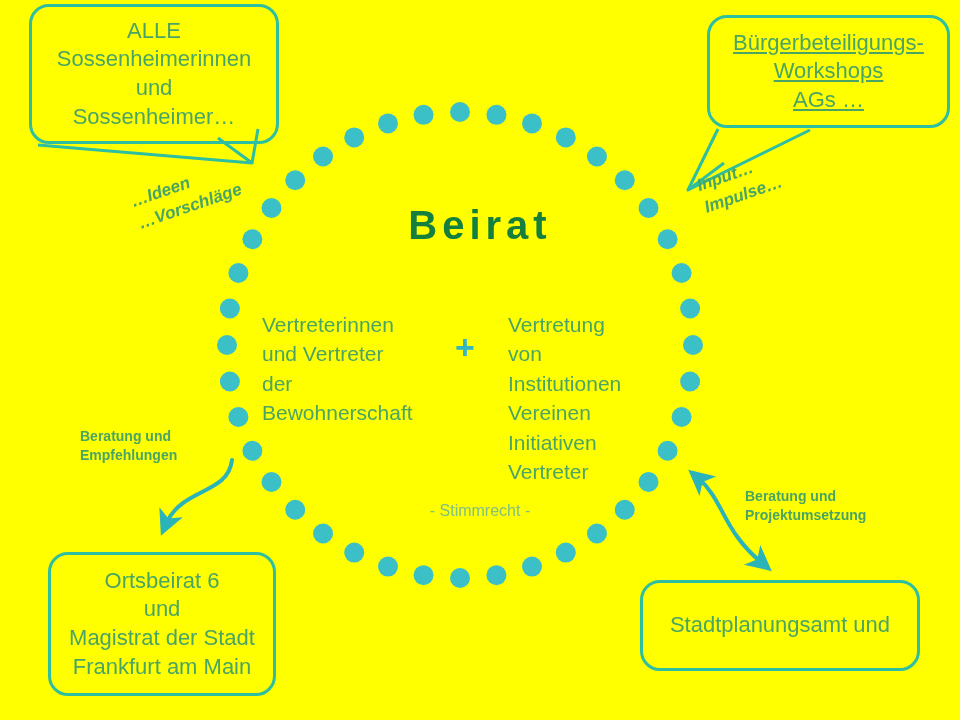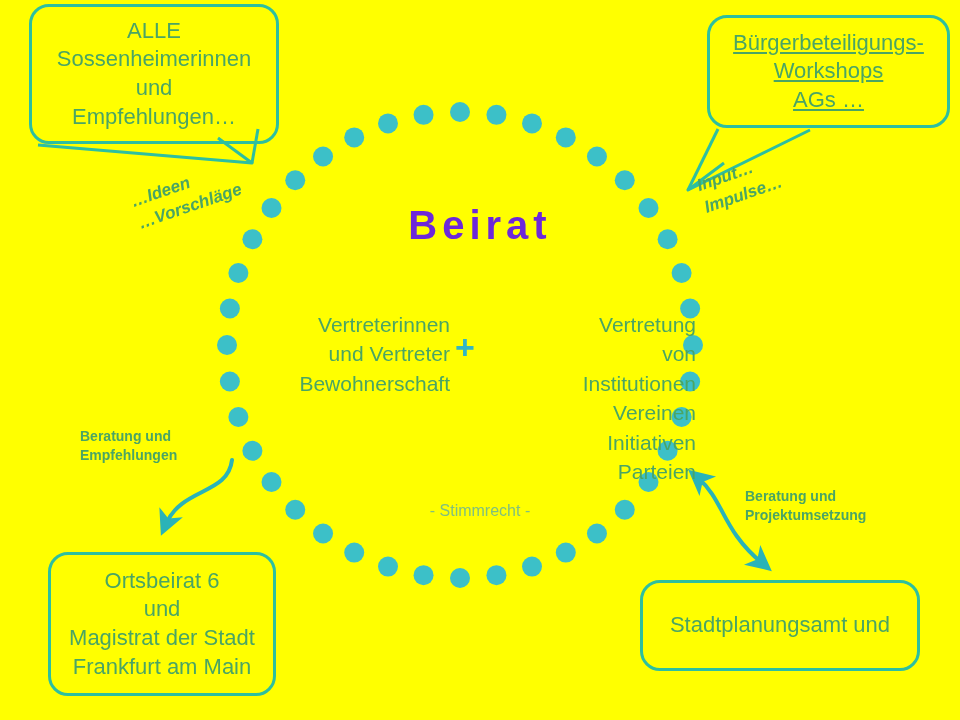--- a/index.html
+++ b/index.html
@@ -47,25 +47,25 @@
 
   
   #title-beirat {
     position: absolute;
     left: 0; right: 0;
     top: 203px;
     text-align: center;
     font-size: 40px;
     font-weight: bold;
     letter-spacing: 5px;
-    color: #6d28d9;
+    color: #15803d;
   }
   .col {
     position: absolute;
-    text-align: right;
+    text-align: left;
     font-size: 21px;
     color: #4aa564;
     line-height: 1.40;
   }
   #col-left  { left: 262px; top: 310px; width: 188px; }
   #col-right { left: 508px; top: 310px; width: 188px; }
   #plus-sign {
     position: absolute;
     left: 445px; top: 328px;
     width: 40px;
@@ -177,21 +177,21 @@
     <path d="M 232 460 C 228 495, 182 487, 166 524" fill="none" stroke="#2ab3b8" stroke-width="4" stroke-linecap="round" marker-end="url(#arrowend)"></path>
 
     <path d="M 698 478 C 724 500, 722 530, 762 563" fill="none" stroke="#2ab3b8" stroke-width="4" stroke-linecap="round" marker-start="url(#arrowstart)" marker-end="url(#arrowend)"></path>
   </svg>
 
   <div class="bubble" id="bubble-alle">
     <span class="btext">
         <div>ALLE</div>
         <div>Sossenheimerinnen</div>
         <div>und</div>
-        <div>Empfehlungen…</div>
+        <div>Sossenheimer…</div>
       </span>
   </div>
 
   <div class="bubble" id="bubble-buerger">
     <span class="btext">
         <div>Bürgerbeteiligungs-</div>
         <div>Workshops</div>
         <div>AGs …</div>
       </span>
   </div>
@@ -209,30 +209,31 @@
     <span class="btext">
         <div>Stadtplanungsamt und</div>
       </span>
   </div>
 
   <div id="title-beirat">Beirat</div>
 
   <div class="col" id="col-left">
       <div>Vertreterinnen</div>
       <div>und Vertreter</div>
+      <div>der</div>
       <div>Bewohnerschaft</div>
     </div>
   <div id="plus-sign">+</div>
   <div class="col" id="col-right">
       <div>Vertretung</div>
       <div>von</div>
       <div>Institutionen</div>
       <div>Vereinen</div>
       <div>Initiativen</div>
-      <div>Parteien</div>
+      <div>Vertreter</div>
     </div>
 
   <div id="stimmrecht">- Stimmrecht -</div>
 
   <div class="slant" id="lbl-ideen">
       <div>…Ideen</div>
       <div>…Vorschläge</div>
     </div>
   <div class="slant" id="lbl-input">
       <div>Input…</div>

